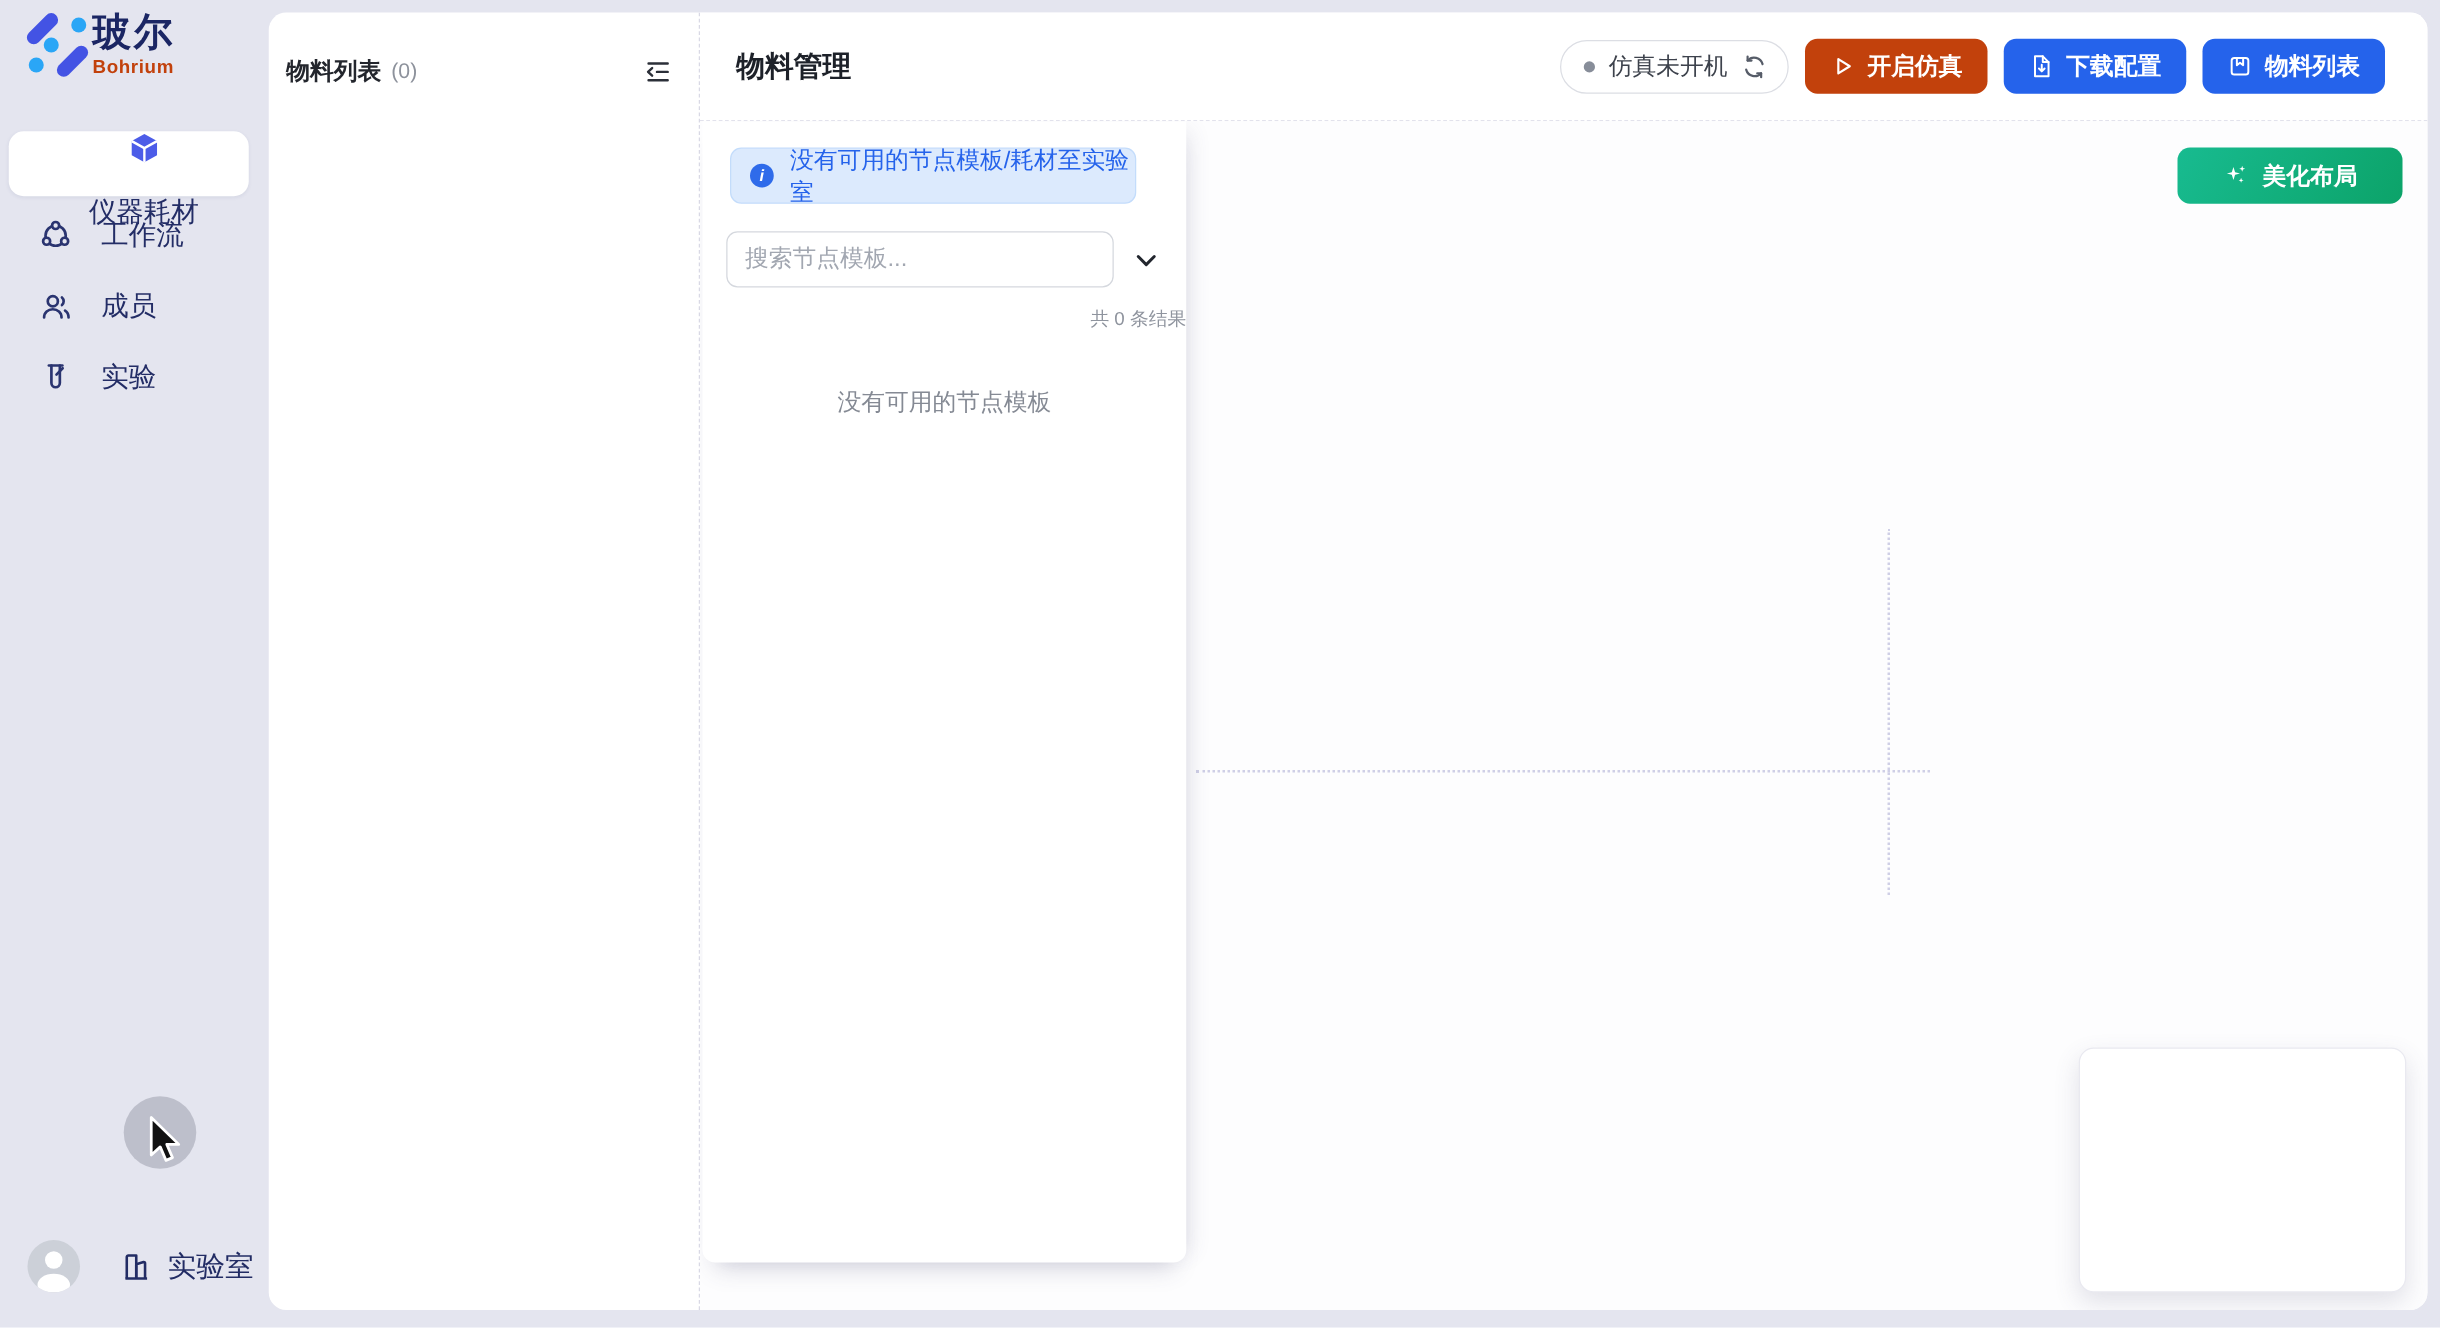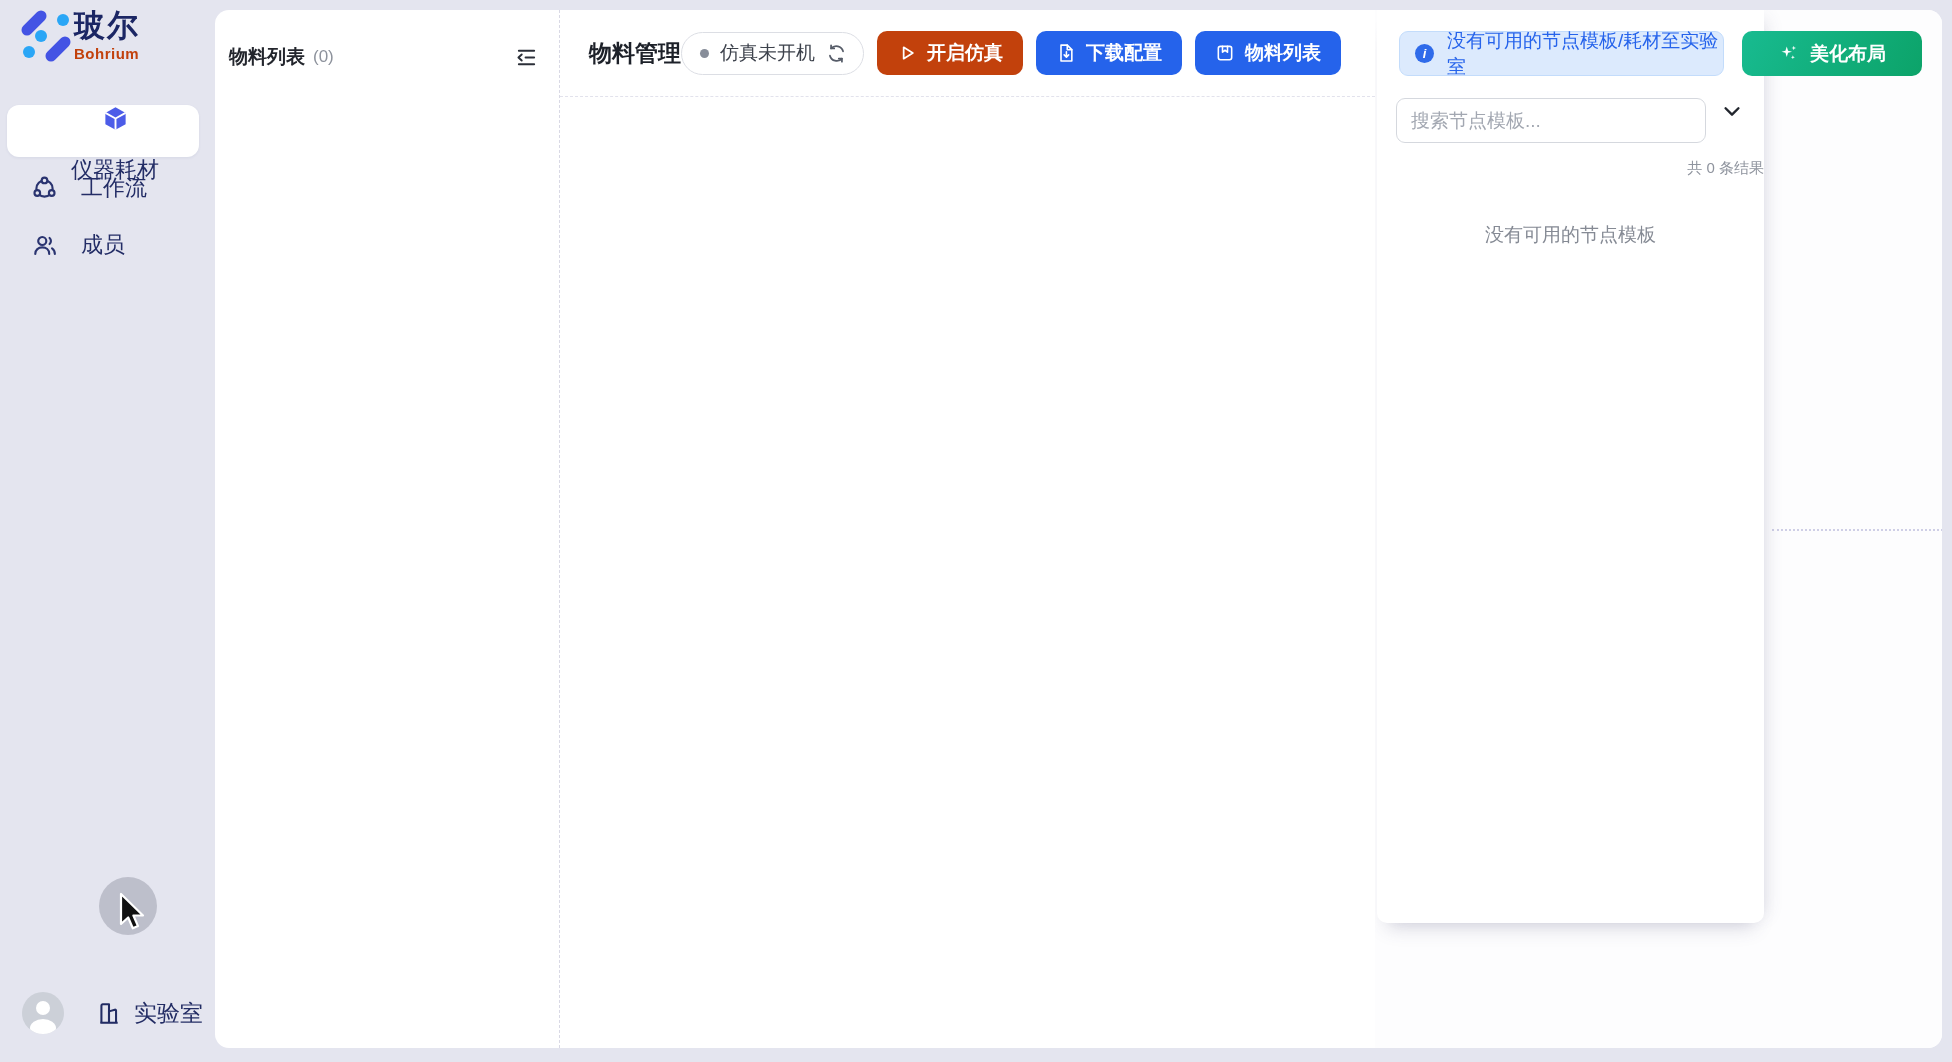--- a/index.html
+++ b/index.html
@@ -35,21 +35,21 @@
 
   
   .list-panel { width:345px; height:100%; border-right:1px dashed #d9d9e5; position:relative; flex:0 0 auto; }
   .list-head { display:flex; align-items:center; padding:34px 20px 0 14px; }
   .list-title { font-size:19px; font-weight:bold; color:#23262d; }
   .list-count { font-size:17px; color:#8d929c; margin-left:8px; }
   .fold-btn { margin-left:auto; width:26px; height:26px; display:flex; align-items:center; justify-content:center; cursor:pointer; }
   .fold-btn svg { width:23px; height:23px; }
 
   
-  .main-col { flex:1; display:flex; flex-direction:row; min-width:0; }
+  .main-col { flex:1; display:flex; flex-direction:column; min-width:0; }
   .main-header { height:87px; border-bottom:1px dashed #e2e2ec; display:flex; align-items:center; padding:0 34px 0 29px; background:#fff; }
   .page-title { font-size:23px; font-weight:bold; color:#1d2129; }
   .header-right { margin-left:auto; display:flex; align-items:center; gap:13px; }
   .sim-chip { height:43px; border:1px solid #dcdee4; border-radius:22px; background:#fff; display:flex; align-items:center; gap:11px; padding:0 16px 0 18px; }
   .sim-dot { width:9px; height:9px; border-radius:50%; background:#878d99; }
   .sim-label { font-size:19px; color:#3d424c; }
   .sim-refresh { width:21px; height:21px; display:flex; cursor:pointer; }
   .sim-refresh svg { width:21px; height:21px; }
   .btn { height:44px; border:none; border-radius:10px; display:flex; align-items:center; justify-content:center; gap:10px; color:#fff; font-size:19px; font-weight:bold; cursor:pointer; padding:0 20px; font-family:inherit; }
   .btn svg { width:20px; height:20px; }
@@ -58,21 +58,21 @@
 
   
   .canvas { position:relative; flex:1; background:#fdfdfe; overflow:hidden; }
 
   
   .tpl-panel { position:absolute; left:2px; top:0; width:387px; height:913px; background:#ffffff; border-radius:0 0 10px 10px;
     box-shadow:10px 0 18px -8px rgba(70,70,110,.14), 0 14px 18px -10px rgba(70,70,110,.22); }
   .tpl-banner { margin:21px 0 0 22px; width:325px; height:45px; background:#dceafd; border:1px solid #c3dcfb; border-radius:9px;
     display:flex; align-items:center; gap:13px; padding-left:15px; color:#2563eb; font-size:19px; }
   .info-icon { width:19px; height:19px; border-radius:50%; background:#2f6bea; color:#fff; font-size:13px; font-weight:bold; display:flex; align-items:center; justify-content:center; flex:0 0 auto; font-style:italic; }
-  .search-row { display:flex; margin:22px 0 0 19px; }
+  .search-row { display:flex; align-items:center; margin:22px 0 0 19px; }
   .search-input { width:310px; height:45px; border:1px solid #d5d8de; border-radius:9px; padding:0 14px; font-size:19px; color:#333; outline:none; background:#fff; font-family:inherit; }
   .search-input::placeholder { color:#a2a7b1; }
   .chevron-btn { margin-left:13px; width:26px; height:26px; display:flex; align-items:center; justify-content:center; cursor:pointer; }
   .chevron-btn svg { width:22px; height:22px; }
   .result-count { text-align:right; margin-top:16px; font-size:15px; color:#8f949e; }
   .empty-text { text-align:center; margin-top:44px; font-size:19px; color:#858a94; }
 
   
   .guide-v { position:absolute; left:950px; top:326px; height:293px; width:0; border-left:2px dotted #cfcfe6; }
   .guide-h { position:absolute; left:397px; top:519px; width:587px; height:0; border-top:2px dotted #cfcfe6; }
@@ -132,20 +132,30 @@
     </div>
     <div class="nav-item">
       <span class="nav-icon">
         <svg viewBox="0 0 24 24" fill="none" stroke="#2a3470" stroke-width="1.9" stroke-linecap="round">
           <circle cx="10" cy="8" r="3.6"></circle>
           <path d="M3.8 19.5c0-3.6 2.8-5.8 6.2-5.8s6.2 2.2 6.2 5.8"></path>
           <path d="M16.5 5.3a3.6 3.6 0 0 1 0 5.4M18.7 14.6c1.6 1 2.5 2.7 2.5 4.9"></path>
         </svg>
       </span>
       <span class="nav-label">成员</span>
+    </div>
+    <div class="nav-item">
+      <span class="nav-icon">
+        <svg viewBox="0 0 24 24" fill="none" stroke="#2a3470" stroke-width="1.9" stroke-linecap="round" stroke-linejoin="round">
+          <path d="M9 3v12.5a3 3 0 0 0 6 0V3"></path>
+            <path d="M7.2 3h9.6"></path>
+            <path d="M12.6 9.5L17 5"></path>
+        </svg>
+      </span>
+      <span class="nav-label">实验</span>
     </div>
   </div>
 
   <div class="side-footer">
     <div class="avatar">
       <svg viewBox="0 0 42 42">
           <circle cx="21" cy="16" r="7" fill="#fff"></circle>
           <ellipse cx="21" cy="36" rx="13" ry="9" fill="#fff"></ellipse>
         </svg>
     </div>

